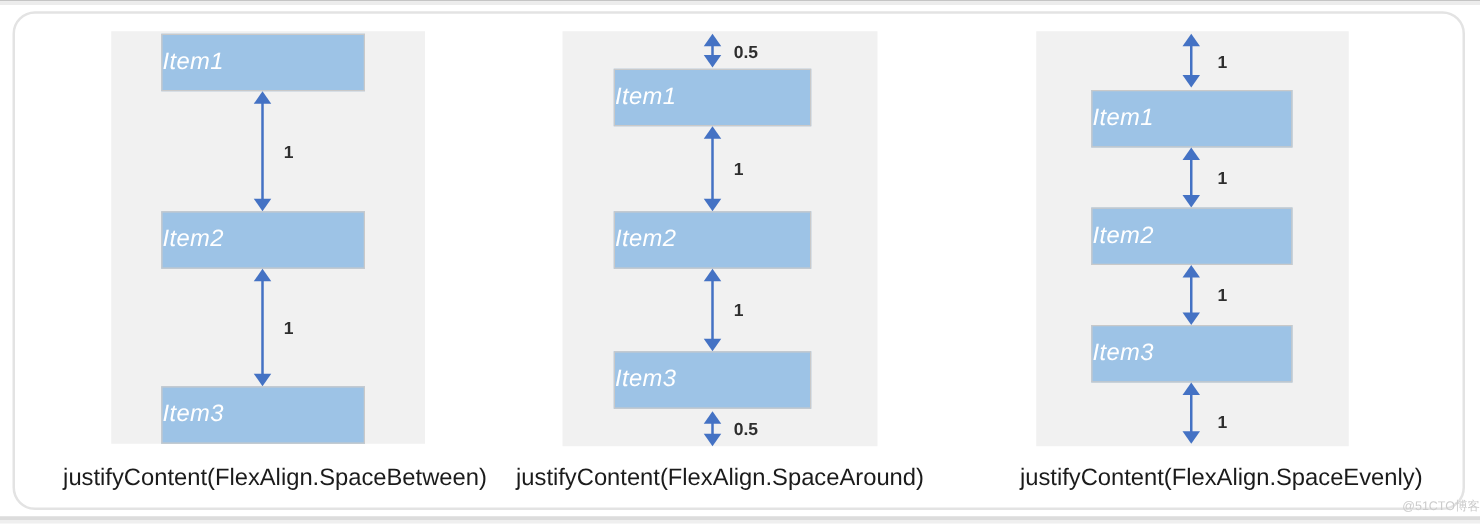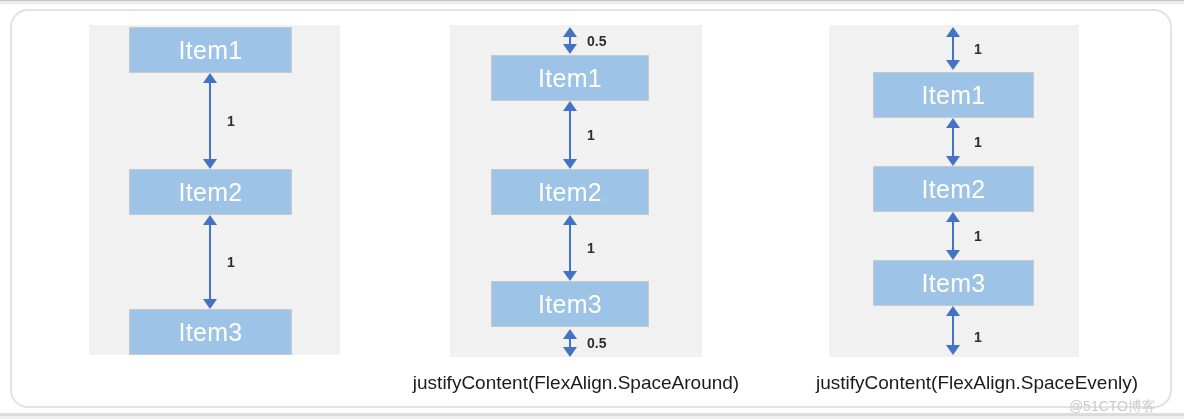--- a/index.html
+++ b/index.html
@@ -25,23 +25,24 @@
   }
 
   .panel { position:absolute; background:#f1f1f1; }
 
   .itembox {
     position:absolute;
     background:#9dc3e6;
     border:1.5px solid #c9c9c9;
     box-sizing:border-box;
     color:#ffffff;
-    font-size:25px;
-    display:flex; align-items:center; justify-content:center;
+    font-size:19px;
+    display:flex; align-items:center; justify-content:flex-start;
     letter-spacing:0.3px;
+    font-style:italic;
   }
 
   .arr { position:absolute; width:14px; }
   .arr::before {
     content:""; position:absolute; left:0; top:0;
     border-left:7px solid transparent; border-right:7px solid transparent;
     border-bottom:10px solid #4472c4;
   }
   .arr::after {
     content:""; position:absolute; left:0; bottom:0;
@@ -61,22 +62,22 @@
   }
 
   .caption {
     position:absolute; top:369px; height:24px;
     font-size:19px; line-height:24px;
     color:#1b1b1b;
     text-align:center; white-space:nowrap;
   }
 
   .watermark {
-    position:absolute; top:400px; right:28px;
-    font-size:14px; line-height:12px;
+    position:absolute; top:400px; right:0;
+    font-size:10px; line-height:12px;
     color:#cbcbcb;
   }
 </style>
 </head>
 <body>
 
 <div class="top-strip-dark"></div>
 <div class="top-strip-light"></div>
 
 <div class="card">
@@ -150,20 +151,21 @@
     <span class="gaplabel" style="left:145px; top:202px;">1</span>
     <div class="itembox" style="left:44px; top:235px; width:161px; height:46px;">
       <span>Item3</span>
     </div>
     <div class="arr" style="left:117px; top:281px; height:49px;">
         <span class="shaft"></span>
       </div>
     <span class="gaplabel" style="left:145px; top:303px;">1</span>
   </div>
 
+  <div class="caption" style="left:18px; top:360px; width:380px;">justifyContent(FlexAlign.SpaceBetween)</div>
   <div class="caption" style="left:775px; top:360px; width:380px;">justifyContent(FlexAlign.SpaceEvenly)</div>
   <div class="caption" style="left:374px; top:360px; width:380px;">justifyContent(FlexAlign.SpaceAround)</div>
 </div>
 
 <div class="watermark">@51CTO博客</div>
 
 <div class="bottom-strip-dark"></div>
 <div class="bottom-strip-light"></div>
 
 </body></html>

